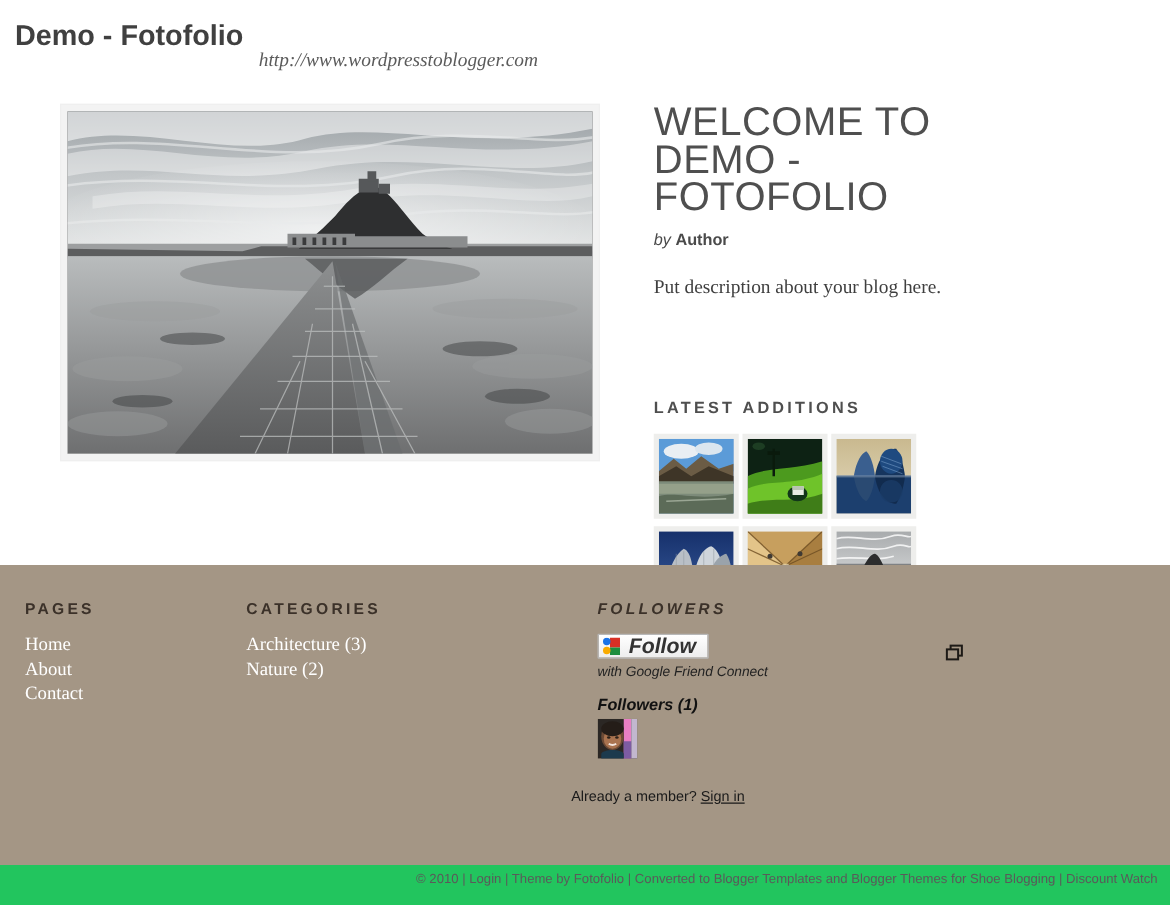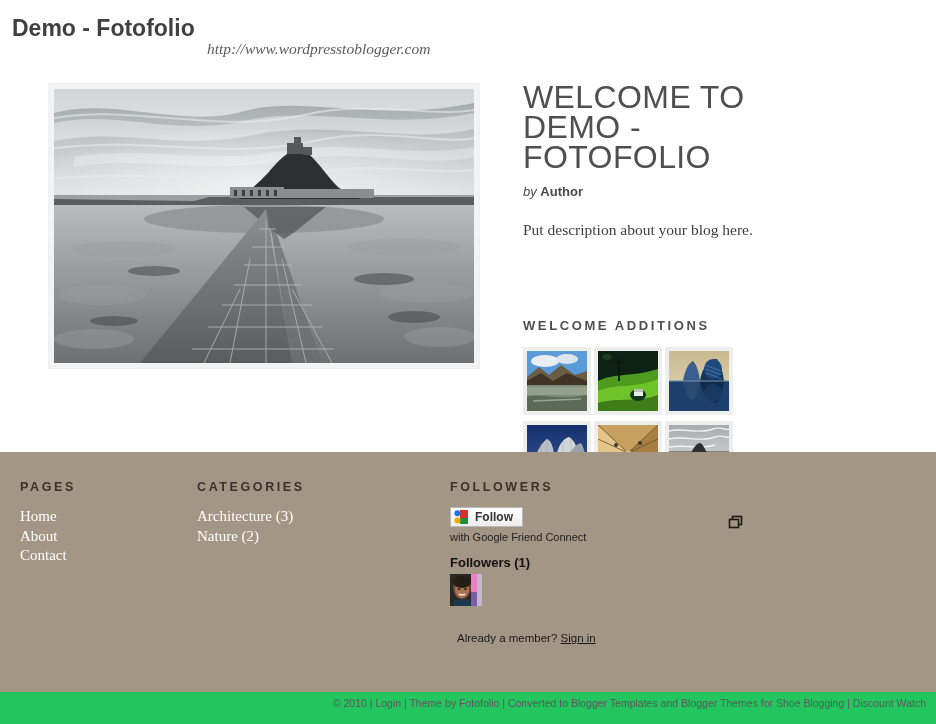--- a/index.html
+++ b/index.html
@@ -171,23 +171,24 @@
     width: 160px;
   }
   #col-categories {
     position: absolute;
     left: 197px;
     top: 28px;
     width: 260px;
   }
   #col-followers {
     position: absolute;
-    left: 450px;
+    left: 478px;
     top: 28px;
     width: 330px;
+    font-style: italic;
   }
   .footer-link {
     display: block;
     font-family: "Liberation Serif", serif;
     font-size: 15px;
     color: #ffffff;
     text-decoration: none;
     line-height: 19.5px;
   }
   .cat-cols {
@@ -212,21 +213,21 @@
     box-sizing: border-box;
   }
   #gfc-icon {
     width: 14px;
     height: 14px;
     margin-right: 7px;
     flex: 0 0 auto;
   }
   #follow-label {
     font-family: "Liberation Sans", sans-serif;
-    font-size: 12px;
+    font-size: 17px;
     font-weight: bold;
     color: #333333;
     line-height: 14px;
   }
   #gfc-sub {
     font-family: "Liberation Sans", sans-serif;
     font-size: 11px;
     color: #222222;
     margin-top: 3px;
   }
@@ -402,21 +403,21 @@
   <div id="welcome-col">
     <h1 id="welcome-heading">WELCOME TO DEMO - FOTOFOLIO</h1>
     <div id="byline">
       <span class="by-word">by</span>
       <span class="author-name">Author</span>
     </div>
     <div id="blog-description">Put description about your blog here.</div>
   </div>
 
   <div id="latest-section">
-    <h2 id="latest-heading">WELCOME ADDITIONS</h2>
+    <h2 id="latest-heading">LATEST ADDITIONS</h2>
     <div id="thumb-grid">
 
       <div class="thumb-frame">
         <span class="thumb-img">
           <svg width="60" height="60" viewBox="0 0 60 60" xmlns="http://www.w3.org/2000/svg">
             <rect width="60" height="60" fill="#4c86c6"></rect>
             <rect width="60" height="26" fill="#5b9bd8"></rect>
             <ellipse cx="18" cy="10" rx="14" ry="6" fill="#e9eef3"></ellipse>
             <ellipse cx="40" cy="8" rx="11" ry="5" fill="#dbe6ef"></ellipse>
             <path d="M0,26 L12,16 L22,24 L34,14 L48,24 L60,20 L60,34 L0,34 Z" fill="#6b5c45"></path>

